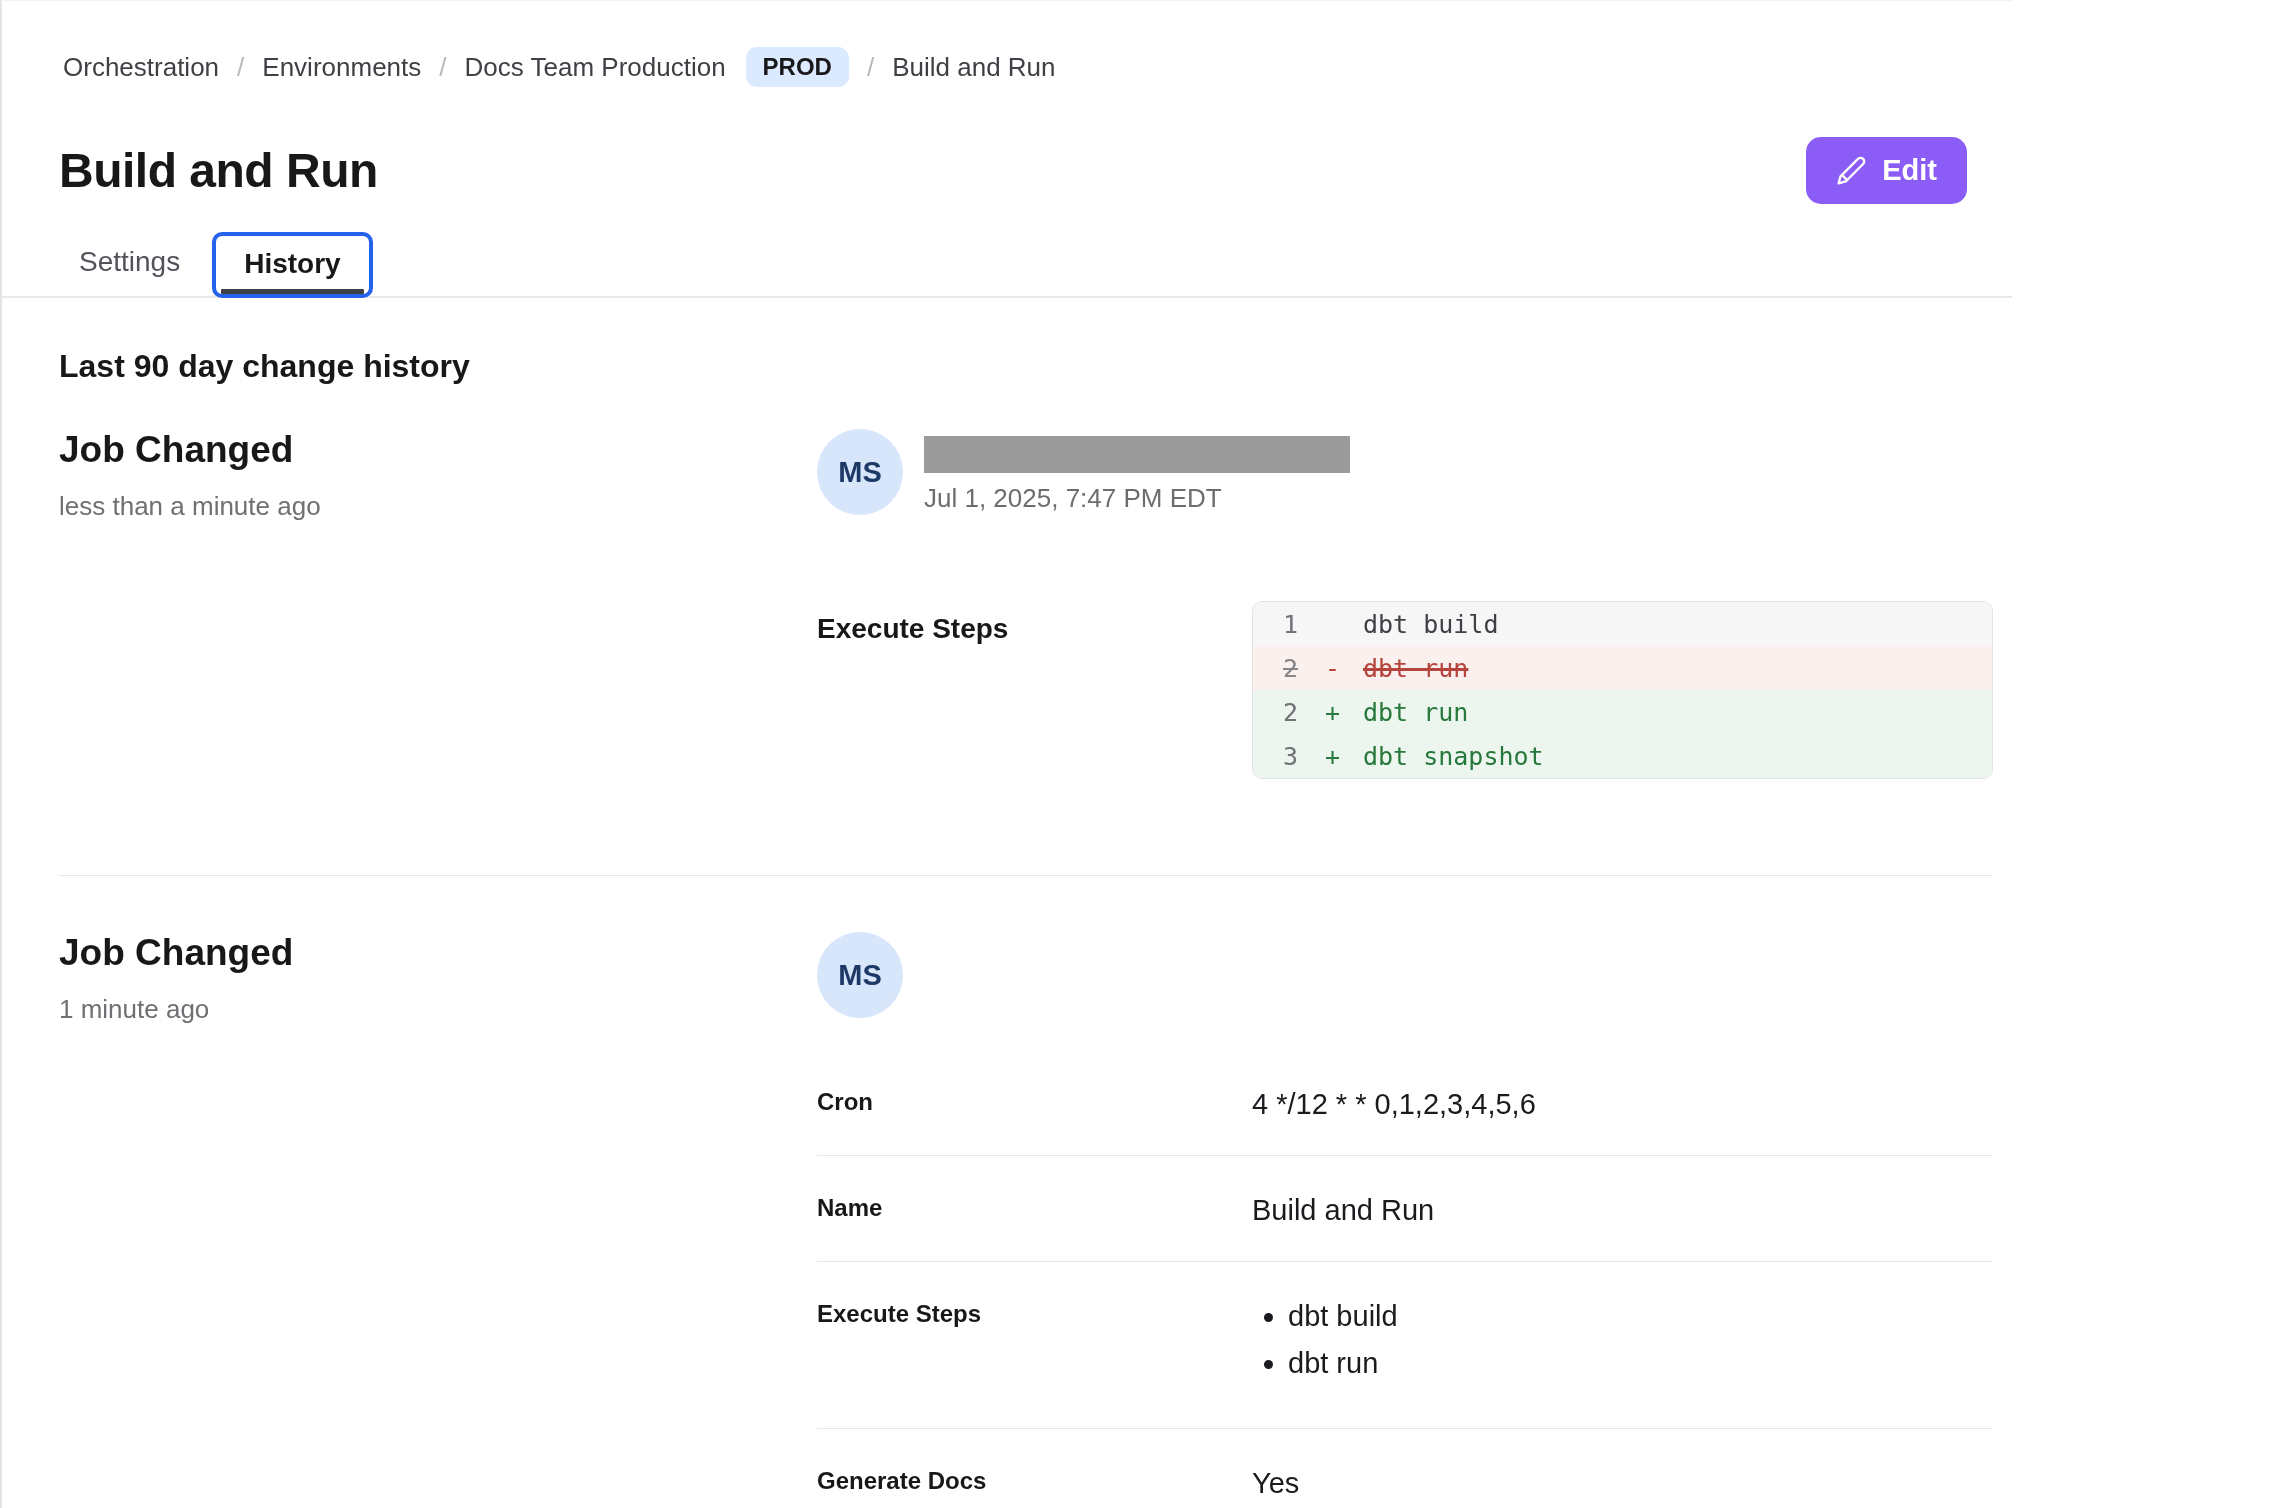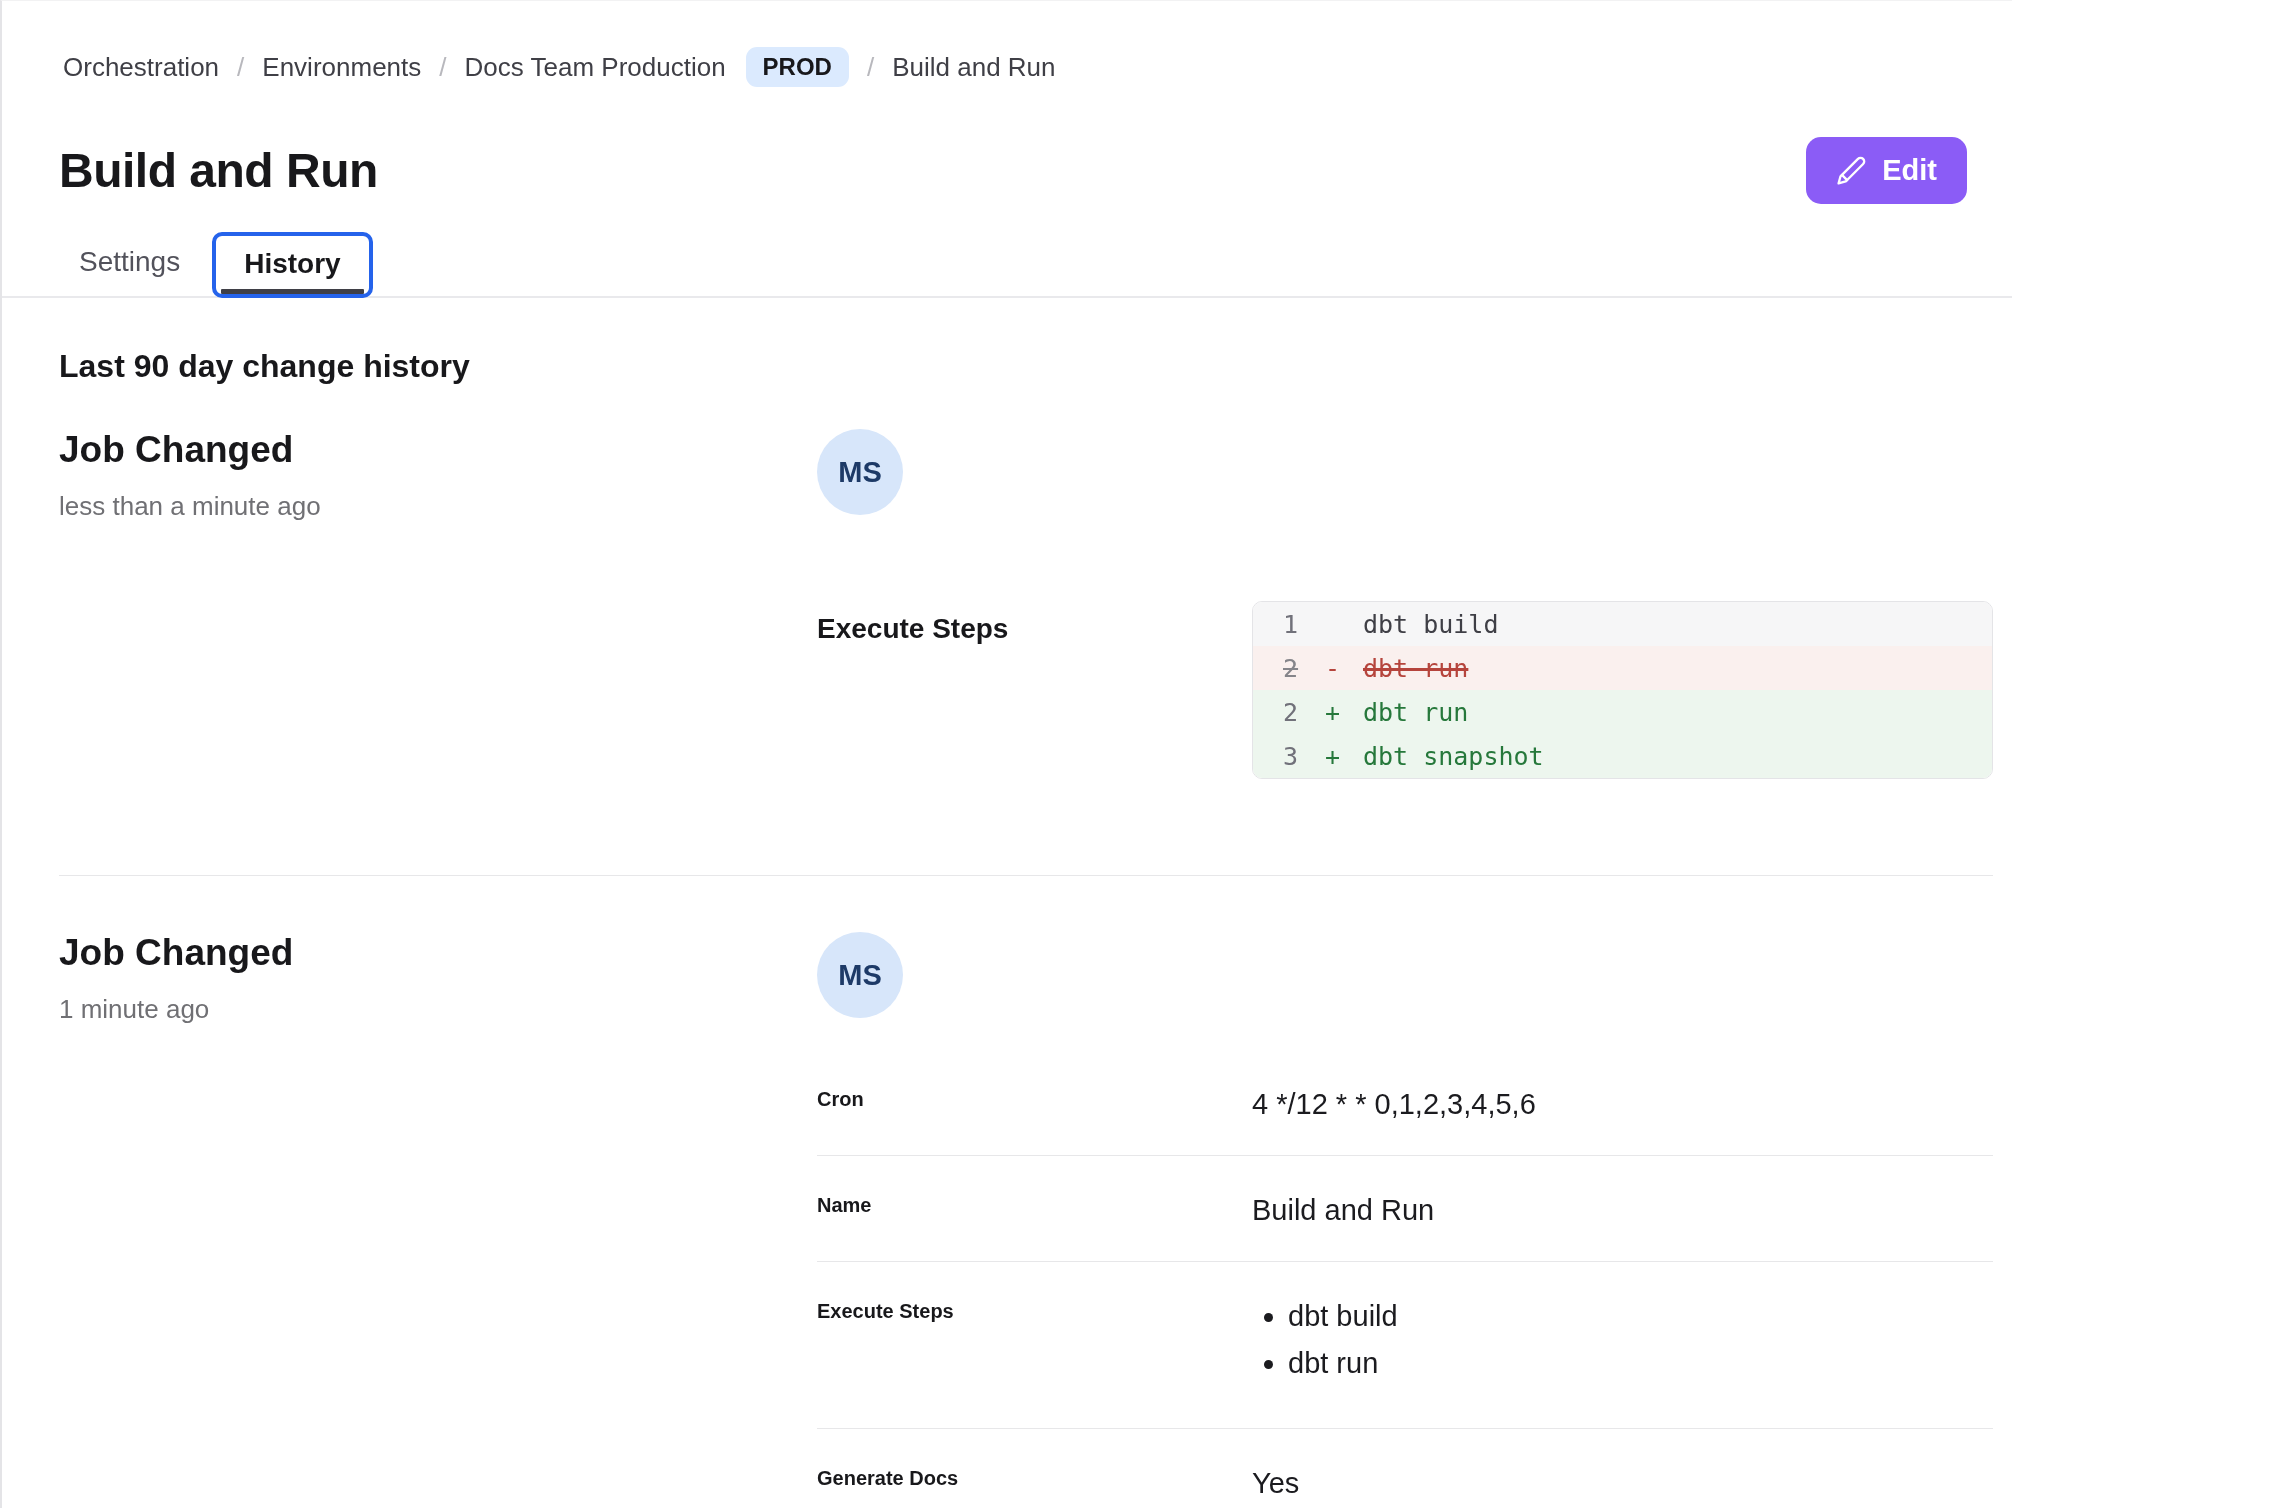--- a/index.html
+++ b/index.html
@@ -105,21 +105,21 @@
   }
   .entry-2 { margin-top:56px; }
 
   
   .fields { margin-top:70px; }
   .field-row {
     display:grid; grid-template-columns:435px 1fr;
     padding:38px 0 34px; border-bottom:1px solid #e7e7e9;
   }
   .field-row:first-child { padding-top:0; }
-  .field-label { font-size:20px; font-weight:700; color:#18181b; }
+  .field-label { font-size:24px; font-weight:700; color:#18181b; }
   .field-value { font-size:29px; color:#1b1b1f; }
   .field-list { list-style:disc; margin-left:36px; }
   .field-list li { font-size:29px; color:#1b1b1f; margin-bottom:14px; }
 </style>
 </head>
 <body>
 
 <div class="page">
 
   <nav class="breadcrumb">
@@ -156,20 +156,24 @@
   <h2 class="section-title">Last 90 day change history</h2>
 
   <section class="entry">
     <div class="entry-left">
       <div class="event-name">Job Changed</div>
       <div class="event-time">less than a minute ago</div>
     </div>
     <div class="entry-right">
       <div class="actor">
         <div class="avatar">MS</div>
+        <div class="actor-meta">
+          <div class="redacted-name"></div>
+          <div class="timestamp">Jul 1, 2025, 7:47 PM EDT</div>
+        </div>
       </div>
       <div class="kv diff-kv">
         <div class="kv-label">Execute Steps</div>
         <div class="diff-block">
           <div class="diff-line context">
             <span class="ln">1</span>
             <span class="code-wrap"><span class="marker"></span><span>dbt build</span></span>
           </div>
           <div class="diff-line removed">
             <span class="ln">2</span>

